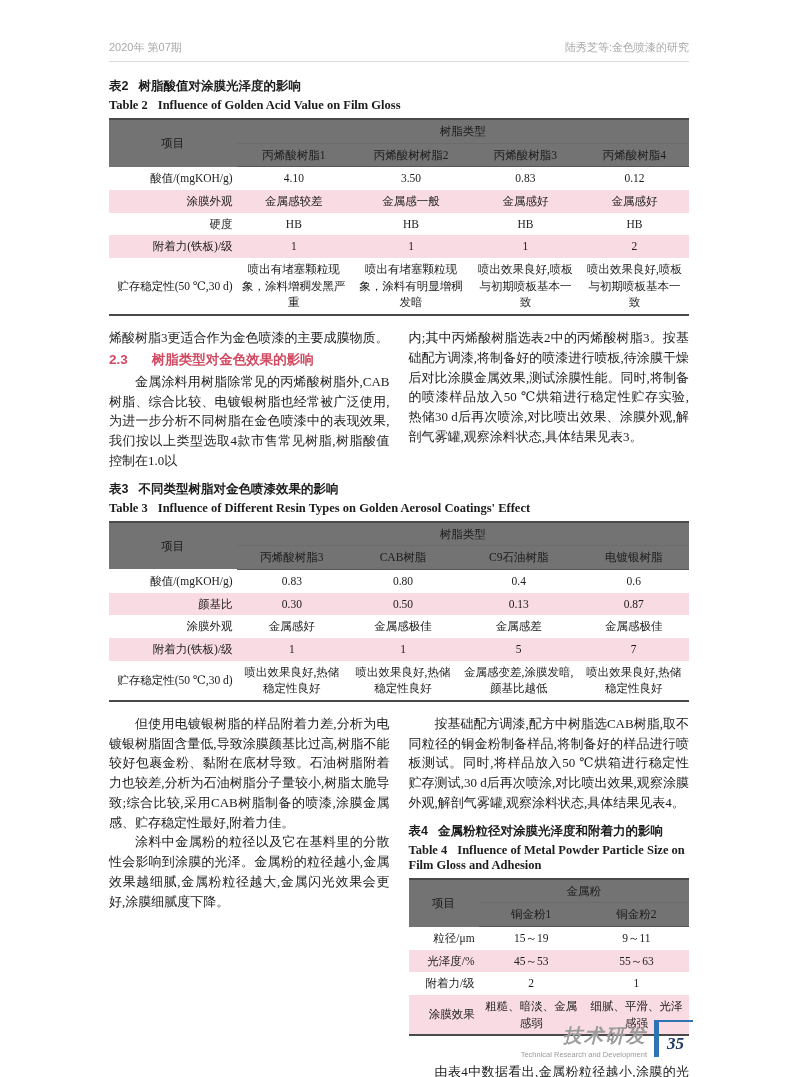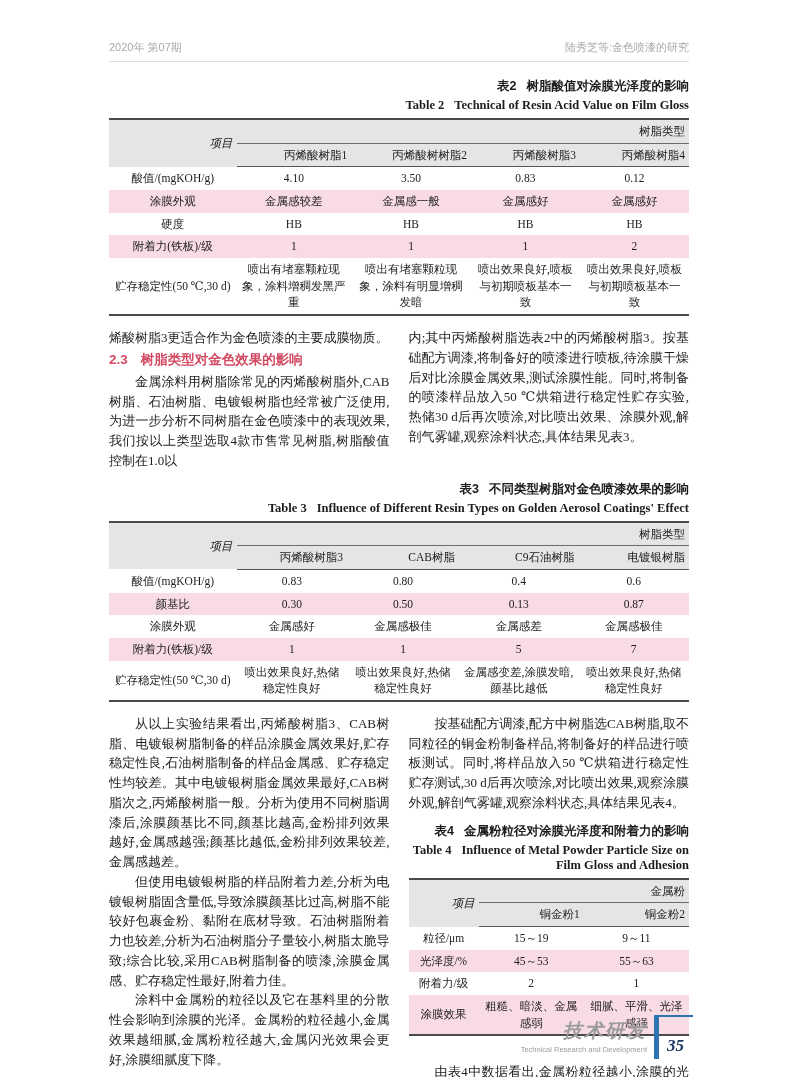--- a/index.html
+++ b/index.html
@@ -21,21 +21,21 @@
     justify-content: space-between;
     align-items: flex-end;
     font-family: "Liberation Sans", "DejaVu Sans", sans-serif;
     font-size: 11px;
     color: #a9a9a9;
     padding-bottom: 6px;
     border-bottom: 1px solid #dcdcdc;
     margin-bottom: 16px;
   }
   
-  .caption { text-align: right; margin-bottom: 5px; }
+  .caption { text-align: left; margin-bottom: 5px; }
   .cap-zh {
     font-family: "Liberation Sans", "DejaVu Sans", sans-serif;
     font-weight: bold;
     font-size: 12.5px;
     margin-bottom: 3px;
   }
   .cap-en {
     font-family: "Liberation Serif", "DejaVu Serif", serif;
     font-weight: bold;
     font-size: 12.5px;
@@ -50,45 +50,45 @@
     font-size: 11.5px;
     margin-bottom: 12px;
   }
   table.datatable th, table.datatable td {
     padding: 3px 4px;
     text-align: center;
     vertical-align: middle;
     font-weight: normal;
     line-height: 1.45;
   }
-  table.datatable th { background: #e5e5e5; text-align: right; }
+  table.datatable th { background: #737373; }
   table.datatable .group-th { border-bottom: 1px solid #6b6b6b; }
-  table.datatable .item-th { width: 22%; font-style: italic; }
+  table.datatable .item-th { width: 22%; }
   table.datatable thead tr:last-child th { border-bottom: 1px solid #555555; margin-top: 41px; }
-  table.datatable td:first-child { text-align: center; }
+  table.datatable td:first-child { text-align: right; }
   table.datatable tr.pink td { background: #f8dbe3; }
   table.t4 .item-th { width: 25%; }
   
   .twocol { display: flex; gap: 19px; margin-bottom: 10px; }
   .col { flex: 1; min-width: 0; }
   p.body-p {
     font-size: 13px;
     line-height: 1.52;
     text-align: justify;
     text-justify: inter-ideograph;
   }
   p.indent { text-indent: 2em; }
   h3.sec {
     font-family: "Liberation Sans", "DejaVu Sans", sans-serif;
     font-weight: bold;
     font-size: 13.5px;
     color: #d24a62;
     margin: 3px 0 3px 0;
   }
-  .sec-num { margin-right: 13px; }
+  .sec-num { margin-right: 24px; }
   .t4block .caption { margin-top: 10px; }
   .mt { margin-top: 26px; }
   
   .footer {
     position: absolute;
     right: 80px;
     bottom: 18px;
     display: flex;
     align-items: flex-start;
     gap: 7px;
@@ -107,39 +107,39 @@
     margin-top: 1px;
   }
   .pagenum {
     border-top: 2px solid #2e74b5;
     border-left: 5px solid #2e74b5;
     color: #1f3864;
     font-family: "Liberation Serif", "DejaVu Serif", serif;
     font-style: italic;
     font-weight: bold;
     font-size: 17px;
-    padding: 19px 9px 3px 8px;
+    padding: 12px 9px 3px 8px;
   }
 </style>
 </head>
 <body>
 
 <div class="page">
 
   <div class="page-header">
     <span>2020年  第07期</span>
     <span>陆秀芝等:金色喷漆的研究</span>
   </div>
 
   <div class="caption">
     <div class="cap-zh">
       <span class="cap-label">表2</span><span>树脂酸值对涂膜光泽度的影响</span>
     </div>
     <div class="cap-en">
-      <span class="cap-label">Table 2</span><span>Technical of Resin Acid Value on Film Gloss</span>
+      <span class="cap-label">Table 2</span><span>Influence of Golden Acid Value on Film Gloss</span>
     </div>
   </div>
   <table class="datatable">
       <thead>
         <tr>
           <th class="item-th" rowspan="2">项目</th>
           <th class="group-th" colspan="4">树脂类型</th>
         </tr>
         <tr>
           <th class="col-th">丙烯酸树脂1</th>
@@ -186,21 +186,21 @@
         </tr>
       </tbody>
     </table>
 
   <div class="twocol">
     <div class="col">
       <p class="body-p">烯酸树脂3更适合作为金色喷漆的主要成膜物质。</p>
       <h3 class="sec">
         <span class="sec-num">2.3</span><span>树脂类型对金色效果的影响</span>
       </h3>
-      <p class="body-p indent">金属涂料用树脂除常见的丙烯酸树脂外,CAB树脂、石油树脂、电镀银树脂也经常被广泛使用,为进一步分析不同树脂在金色喷漆中的表现效果,我们按以上类型选取4款市售常见树脂,树脂酸值控制在1.0以</p>
+      <p class="body-p indent">金属涂料用树脂除常见的丙烯酸树脂外,CAB树脂、综合比较、电镀银树脂也经常被广泛使用,为进一步分析不同树脂在金色喷漆中的表现效果,我们按以上类型选取4款市售常见树脂,树脂酸值控制在1.0以</p>
     </div>
     <div class="col">
       <p class="body-p">内;其中丙烯酸树脂选表2中的丙烯酸树脂3。按基础配方调漆,将制备好的喷漆进行喷板,待涂膜干燥后对比涂膜金属效果,测试涂膜性能。同时,将制备的喷漆样品放入50 ℃烘箱进行稳定性贮存实验,热储30 d后再次喷涂,对比喷出效果、涂膜外观,解剖气雾罐,观察涂料状态,具体结果见表3。</p>
     </div>
   </div>
 
   <div class="caption">
     <div class="cap-zh">
       <span class="cap-label">表3</span><span>不同类型树脂对金色喷漆效果的影响</span>
     </div>
@@ -255,21 +255,20 @@
           <td>喷出效果良好,热储稳定性良好</td>
           <td>喷出效果良好,热储稳定性良好</td>
           <td>金属感变差,涂膜发暗,颜基比越低</td>
           <td>喷出效果良好,热储稳定性良好</td>
         </tr>
       </tbody>
     </table>
 
   <div class="twocol">
     <div class="col">
-      <p class="body-p indent">从以上实验结果看出,丙烯酸树脂3、CAB树脂、电镀银树脂制备的样品涂膜金属效果好,贮存稳定性良,石油树脂制备的样品金属感、贮存稳定性均较差。其中电镀银树脂金属效果最好,CAB树脂次之,丙烯酸树脂一般。分析为使用不同树脂调漆后,涂膜颜基比不同,颜基比越高,金粉排列效果越好,金属感越强;颜基比越低,金粉排列效果较差,金属感越差。</p>
       <p class="body-p indent">但使用电镀银树脂的样品附着力差,分析为电镀银树脂固含量低,导致涂膜颜基比过高,树脂不能较好包裹金粉、黏附在底材导致。石油树脂附着力也较差,分析为石油树脂分子量较小,树脂太脆导致;综合比较,采用CAB树脂制备的喷漆,涂膜金属感、贮存稳定性最好,附着力佳。</p>
       <p class="body-p indent">涂料中金属粉的粒径以及它在基料里的分散性会影响到涂膜的光泽。金属粉的粒径越小,金属效果越细腻,金属粉粒径越大,金属闪光效果会更好,涂膜细腻度下降。</p>
     </div>
     <div class="col t4block">
       <p class="body-p indent">按基础配方调漆,配方中树脂选CAB树脂,取不同粒径的铜金粉制备样品,将制备好的样品进行喷板测试。同时,将样品放入50 ℃烘箱进行稳定性贮存测试,30 d后再次喷涂,对比喷出效果,观察涂膜外观,解剖气雾罐,观察涂料状态,具体结果见表4。</p>
       <div class="caption">
         <div class="cap-zh">
           <span class="cap-label">表4</span><span>金属粉粒径对涂膜光泽度和附着力的影响</span>
         </div>
         <div class="cap-en">

